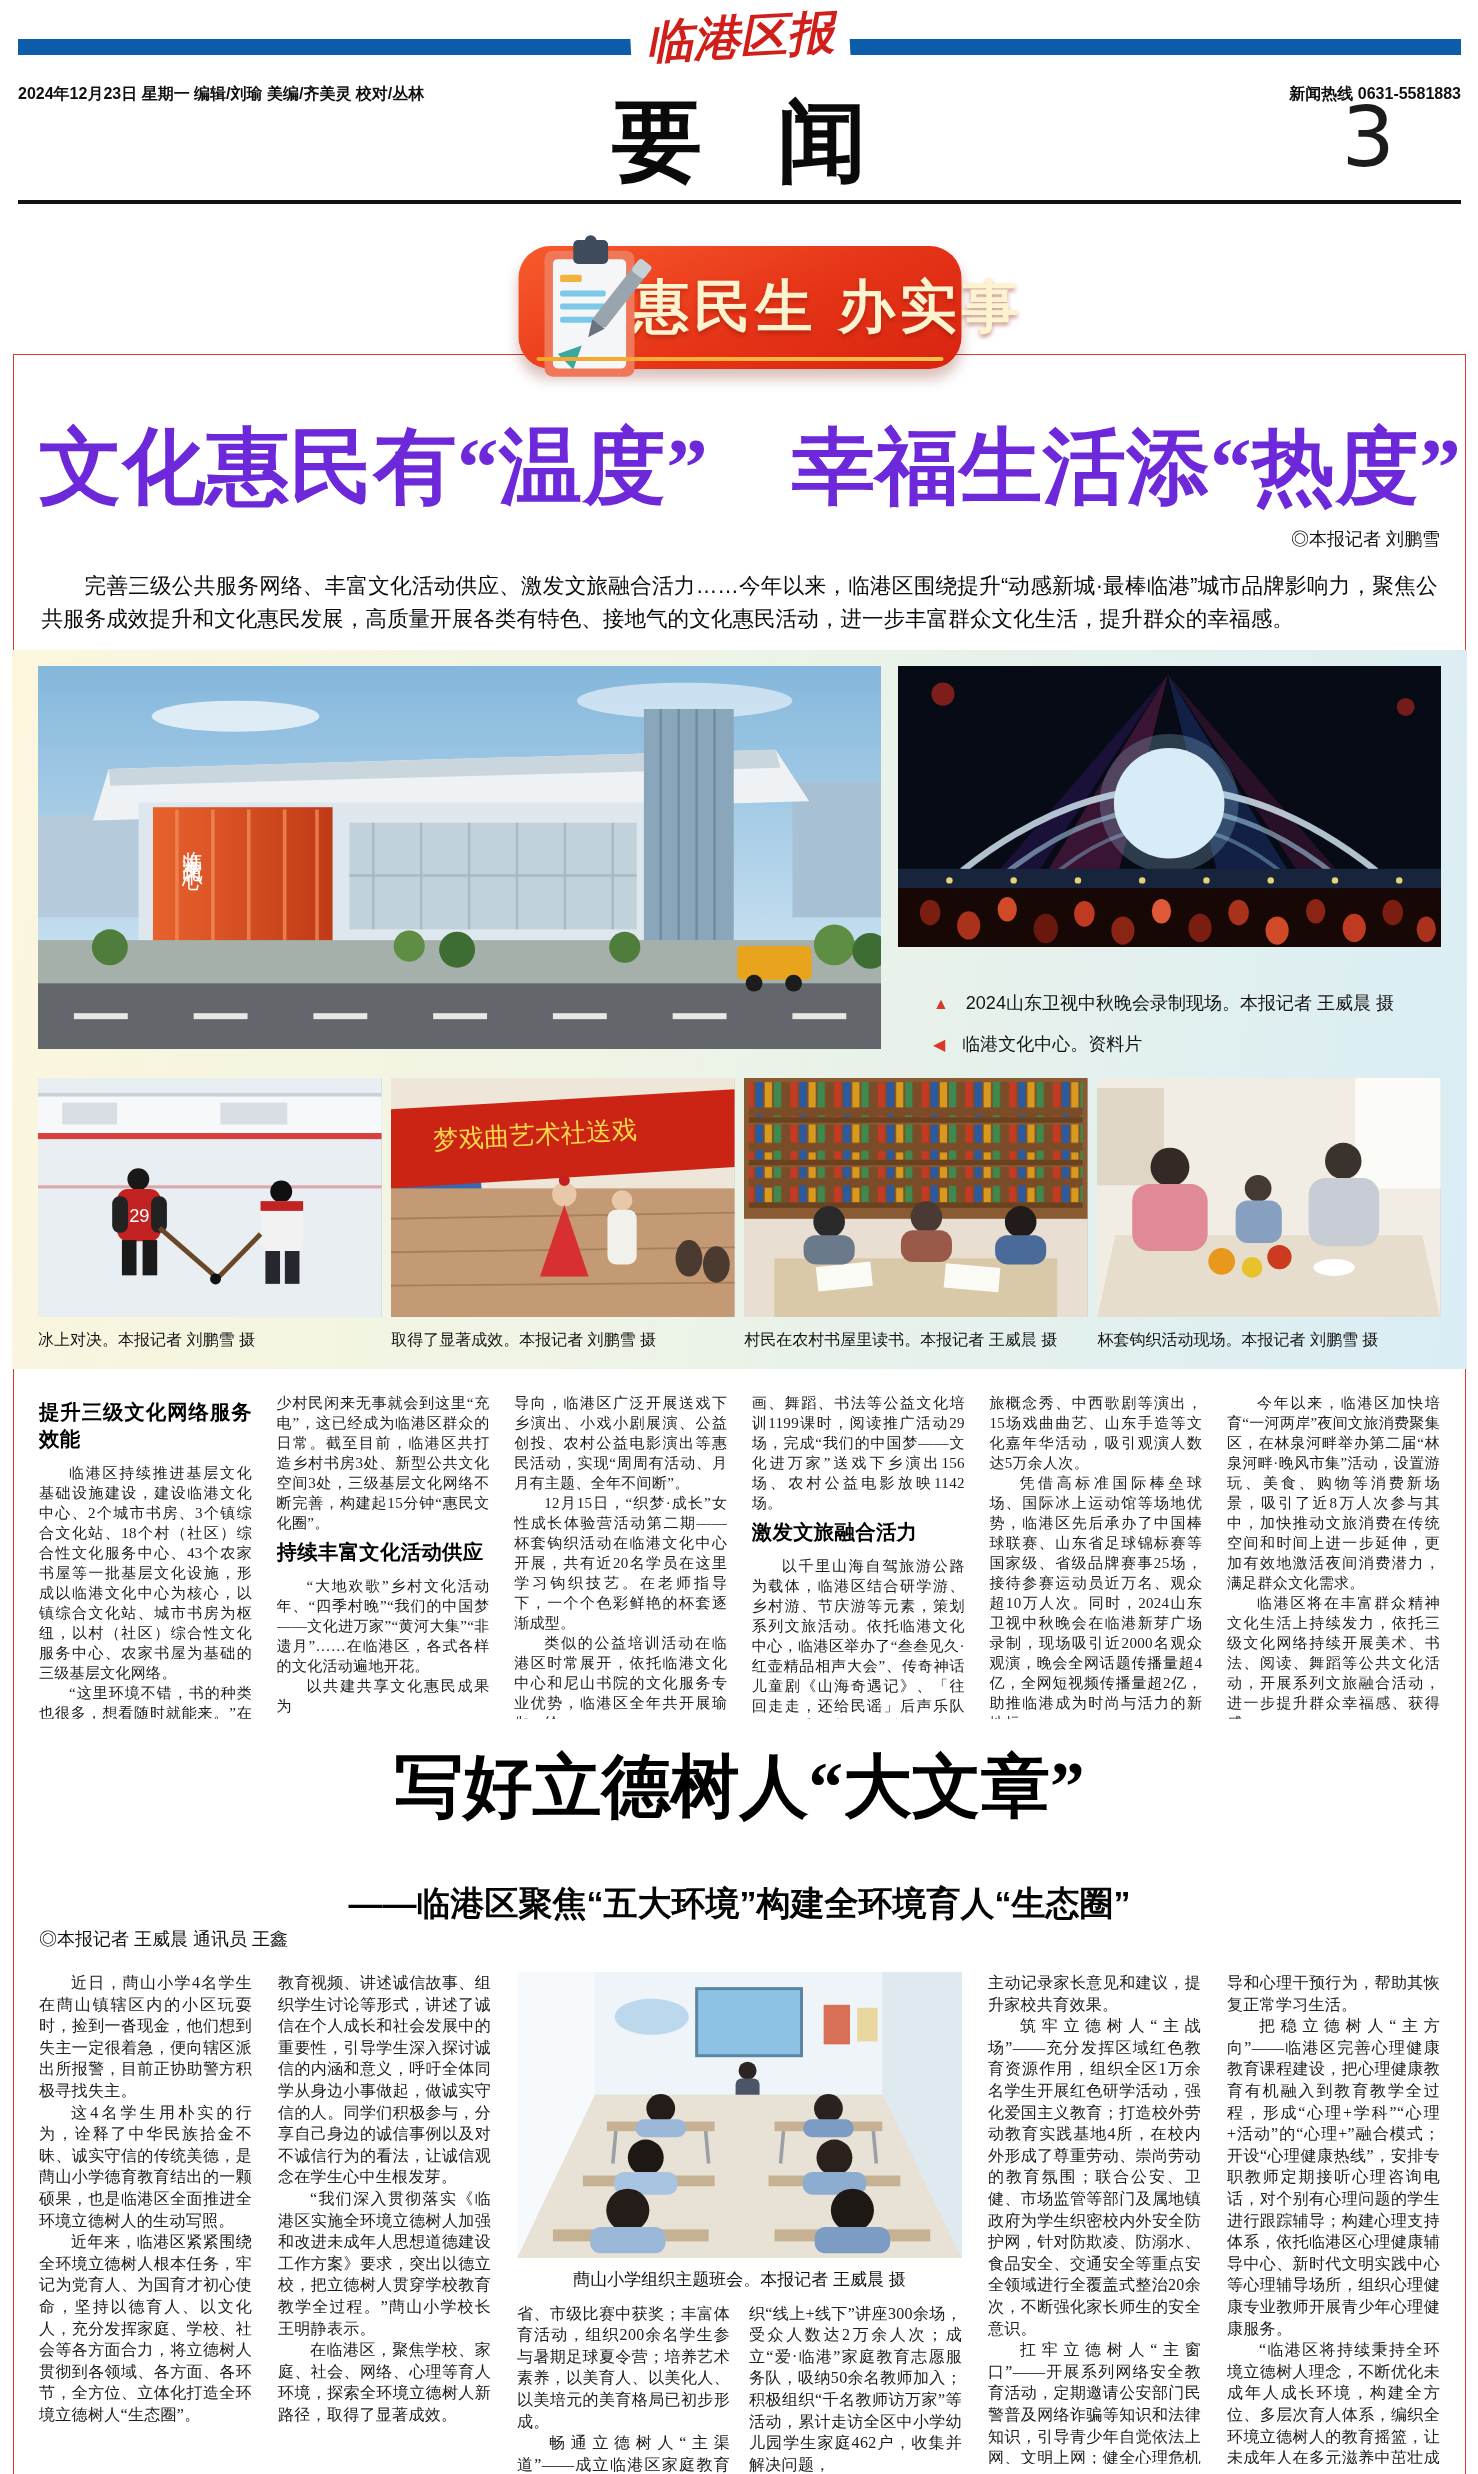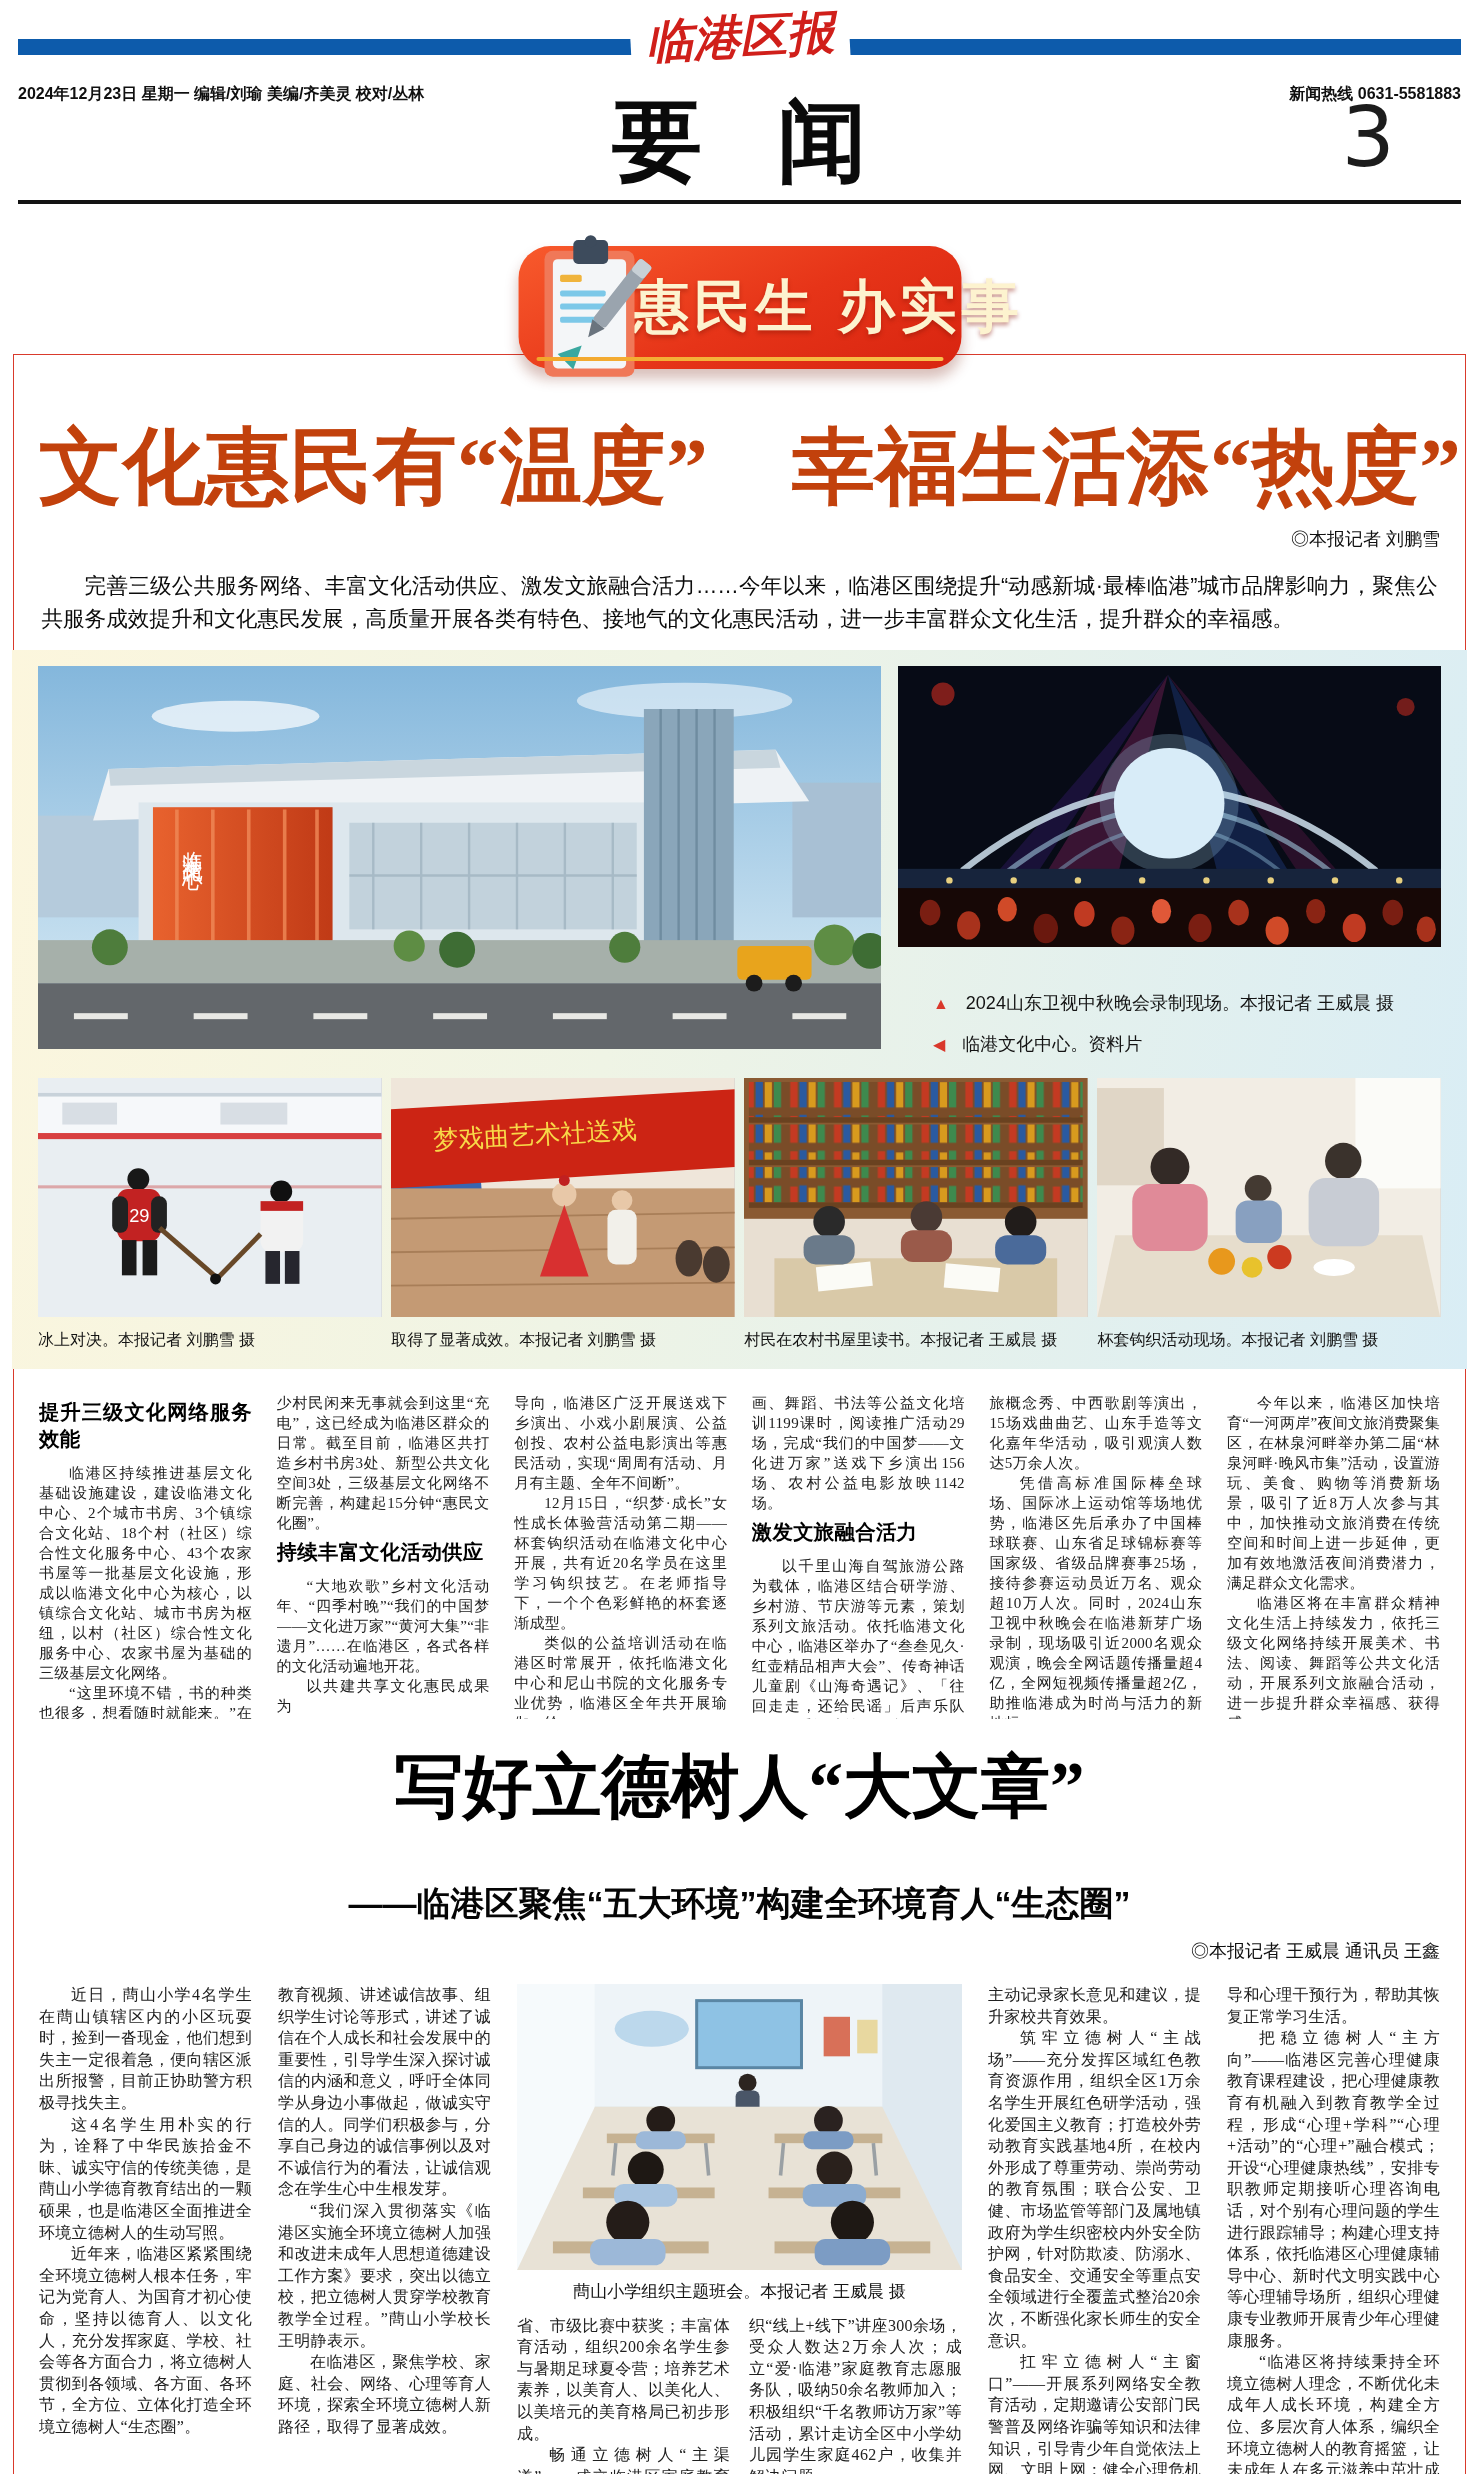--- a/index.html
+++ b/index.html
@@ -25,21 +25,21 @@
   
   .banner{position:absolute;top:-109px;left:50%;transform:translateX(-50%);width:443px;height:123px;
           background:linear-gradient(155deg,#f85a2c 0%,#e63418 55%,#d82410 100%);border-radius:32px;
           display:flex;align-items:center;box-shadow:0 9.6px 13px rgba(120,30,10,.28);z-index:3;}
   .banner::after{content:"";position:absolute;left:18px;right:18px;bottom:7.8px;height:4.2px;
           background:linear-gradient(90deg,#f2a62c,#f8c24c);border-radius:2.4px;}
   .banner-label{font-family:"Liberation Sans",sans-serif;font-weight:bold;font-size:57px;color:#fdf3cf;
           letter-spacing:4.8px;padding-left:114px;white-space:nowrap;text-shadow:0 3px 4.2px rgba(140,25,8,.45);}
   .clipboard{position:absolute;left:8.4px;top:-18px;width:129px;height:159px;}
   
-  .h1{margin:69px 0 8px;text-align:center;font-size:83px;line-height:1.06;font-weight:bold;color:#c2410c;
+  .h1{margin:69px 0 8px;text-align:center;font-size:83px;line-height:1.06;font-weight:bold;color:#6d28d9;
       letter-spacing:0.6px;white-space:nowrap;}
   .byline{text-align:right;font-family:"Liberation Sans",sans-serif;font-size:18px;margin-top:14.4px;color:#101010;}
   .lead{margin:18px 2.4px 0;font-family:"Liberation Sans",sans-serif;font-size:21.6px;line-height:33px;
         text-align:justify;text-indent:2em;color:#0b0b0b;}
   
   .band{margin:15.6px -27px 0;padding:15.6px 26px 18px;
         background:linear-gradient(100deg,#fcf6dd 0%,#eff4e5 42%,#d9edf5 100%);}
   .prow1{display:flex;gap:17px;}
   .ph{overflow:hidden;background:#ccc;}
   .ph svg{display:block;width:100%;height:100%;}
@@ -58,21 +58,21 @@
   .grp{display:contents;}
   .col{flex:0 0 213px;width:213px;height:326px;overflow:hidden;font-size:15px;line-height:20px;
        text-align:justify;color:#202020;letter-spacing:0.3px;}
   .col p{margin:0;text-indent:2em;}
   .col p.ni{text-indent:0;}
   .col h3{font-family:"Liberation Sans",sans-serif;font-size:20.4px;line-height:27.5px;margin:6px 0 9.6px;color:#000;}
   
   .h2{margin-top:32px;text-align:center;font-size:69px;line-height:1.05;font-weight:bold;color:#000;white-space:nowrap;}
   .h2sub{margin-top:15.6px;text-align:center;font-family:"Liberation Sans",sans-serif;font-weight:bold;
          font-size:34px;color:#050505;white-space:nowrap;}
-  .by2{margin-top:12px;text-align:right;font-family:"Liberation Sans",sans-serif;font-size:18px;color:#101010;}
+  .by2{text-align:left;font-family:"Liberation Sans",sans-serif;font-size:18px;color:#101010;}
   .cols2{margin-top:21.6px;}
   .cols2 .col{height:492px;font-size:16px;line-height:21.6px;}
   .midwrap{flex:0 0 445px;width:445px;}
   .ph-class{height:286px;}
   .ccap{text-align:center;font-family:"Liberation Sans",sans-serif;font-size:17px;margin-top:9.6px;color:#141414;}
   .subcols{display:flex;justify-content:space-between;margin-top:12px;}
   .subcols .col{height:180px;}
 </style>
 </head>
 <body>

